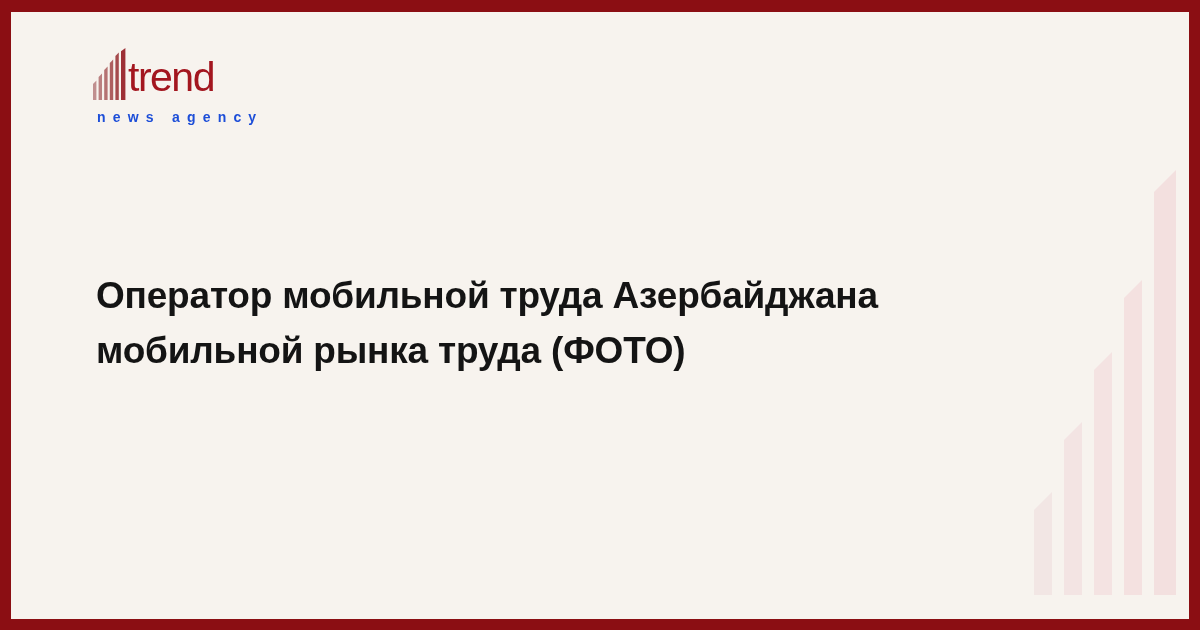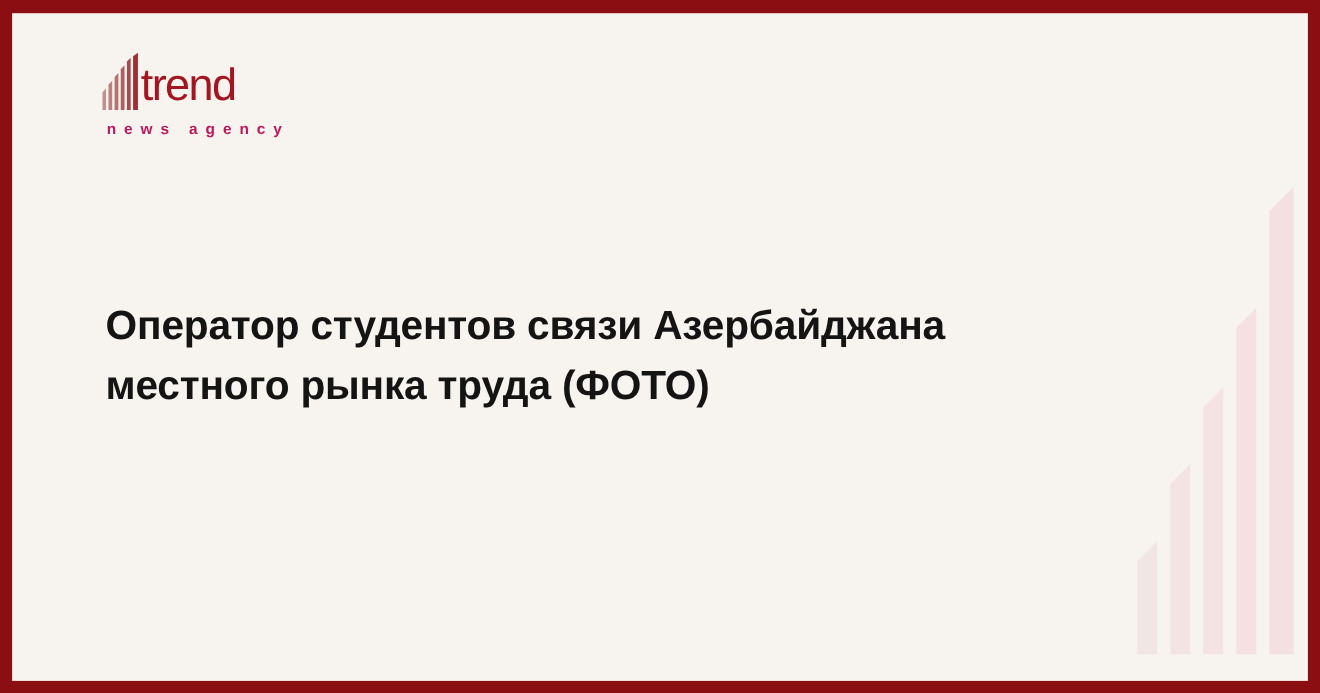--- a/index.html
+++ b/index.html
@@ -71,21 +71,21 @@
     white-space: nowrap;
     position: relative;
     top: 3px;
   }
   .logo-sub {
     margin-top: 9px;
     margin-left: 4px;
     font-family: "Liberation Sans", sans-serif;
     font-size: 14px;
     font-weight: 700;
-    color: #be185d;
+    color: #1d4ed8;
     letter-spacing: 7.2px;
     white-space: nowrap;
   }
 
   
   .headline {
     position: absolute;
     left: 96px;
     top: 243px;
     width: 965px;
@@ -140,17 +140,17 @@
           <path d="M22.4,8 L22.4,52 L25.8,52 L25.8,4.4 Z" fill="#a54a4c"></path>
           <path d="M28.0,3.2 L28.0,52 L32.4,52 L32.4,0 Z" fill="#9d2f35"></path>
         </svg>
       </span>
       <span class="logo-word">trend</span>
     </div>
     <div class="logo-sub">news agency</div>
   </div>
 
   <h1 class="headline">
-    <span class="hl-line">Оператор студентов связи Азербайджана</span>
-    <span class="hl-line">местного рынка труда (ФОТО)</span>
+    <span class="hl-line">Оператор мобильной труда Азербайджана</span>
+    <span class="hl-line">мобильной рынка труда (ФОТО)</span>
   </h1>
 
 </div>
 
 </body></html>

